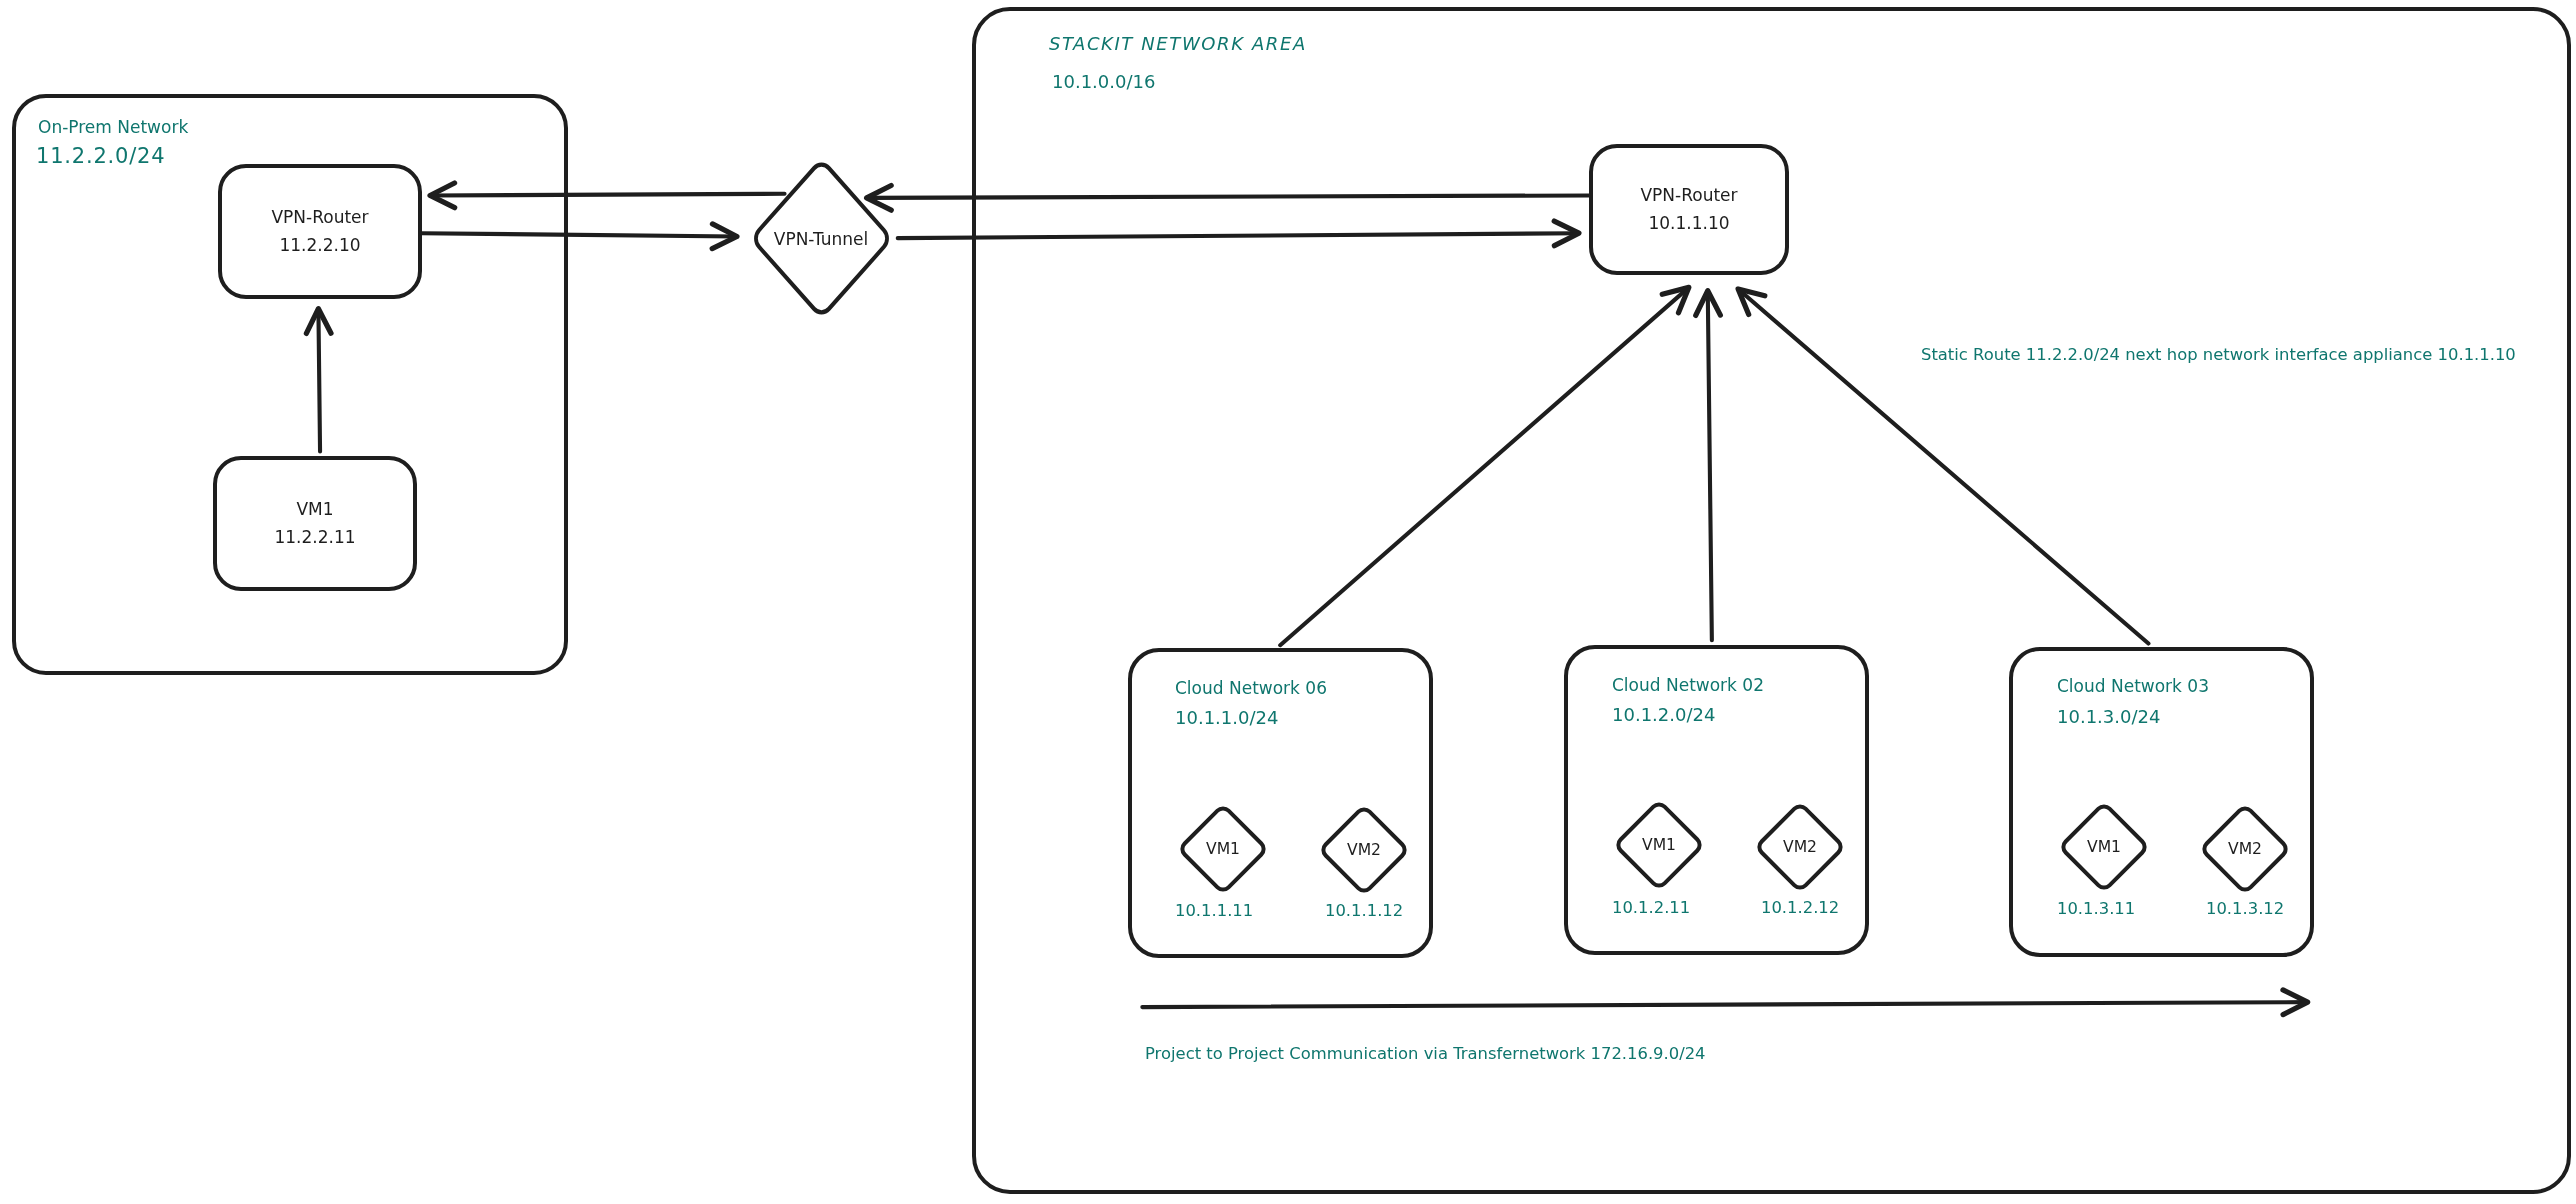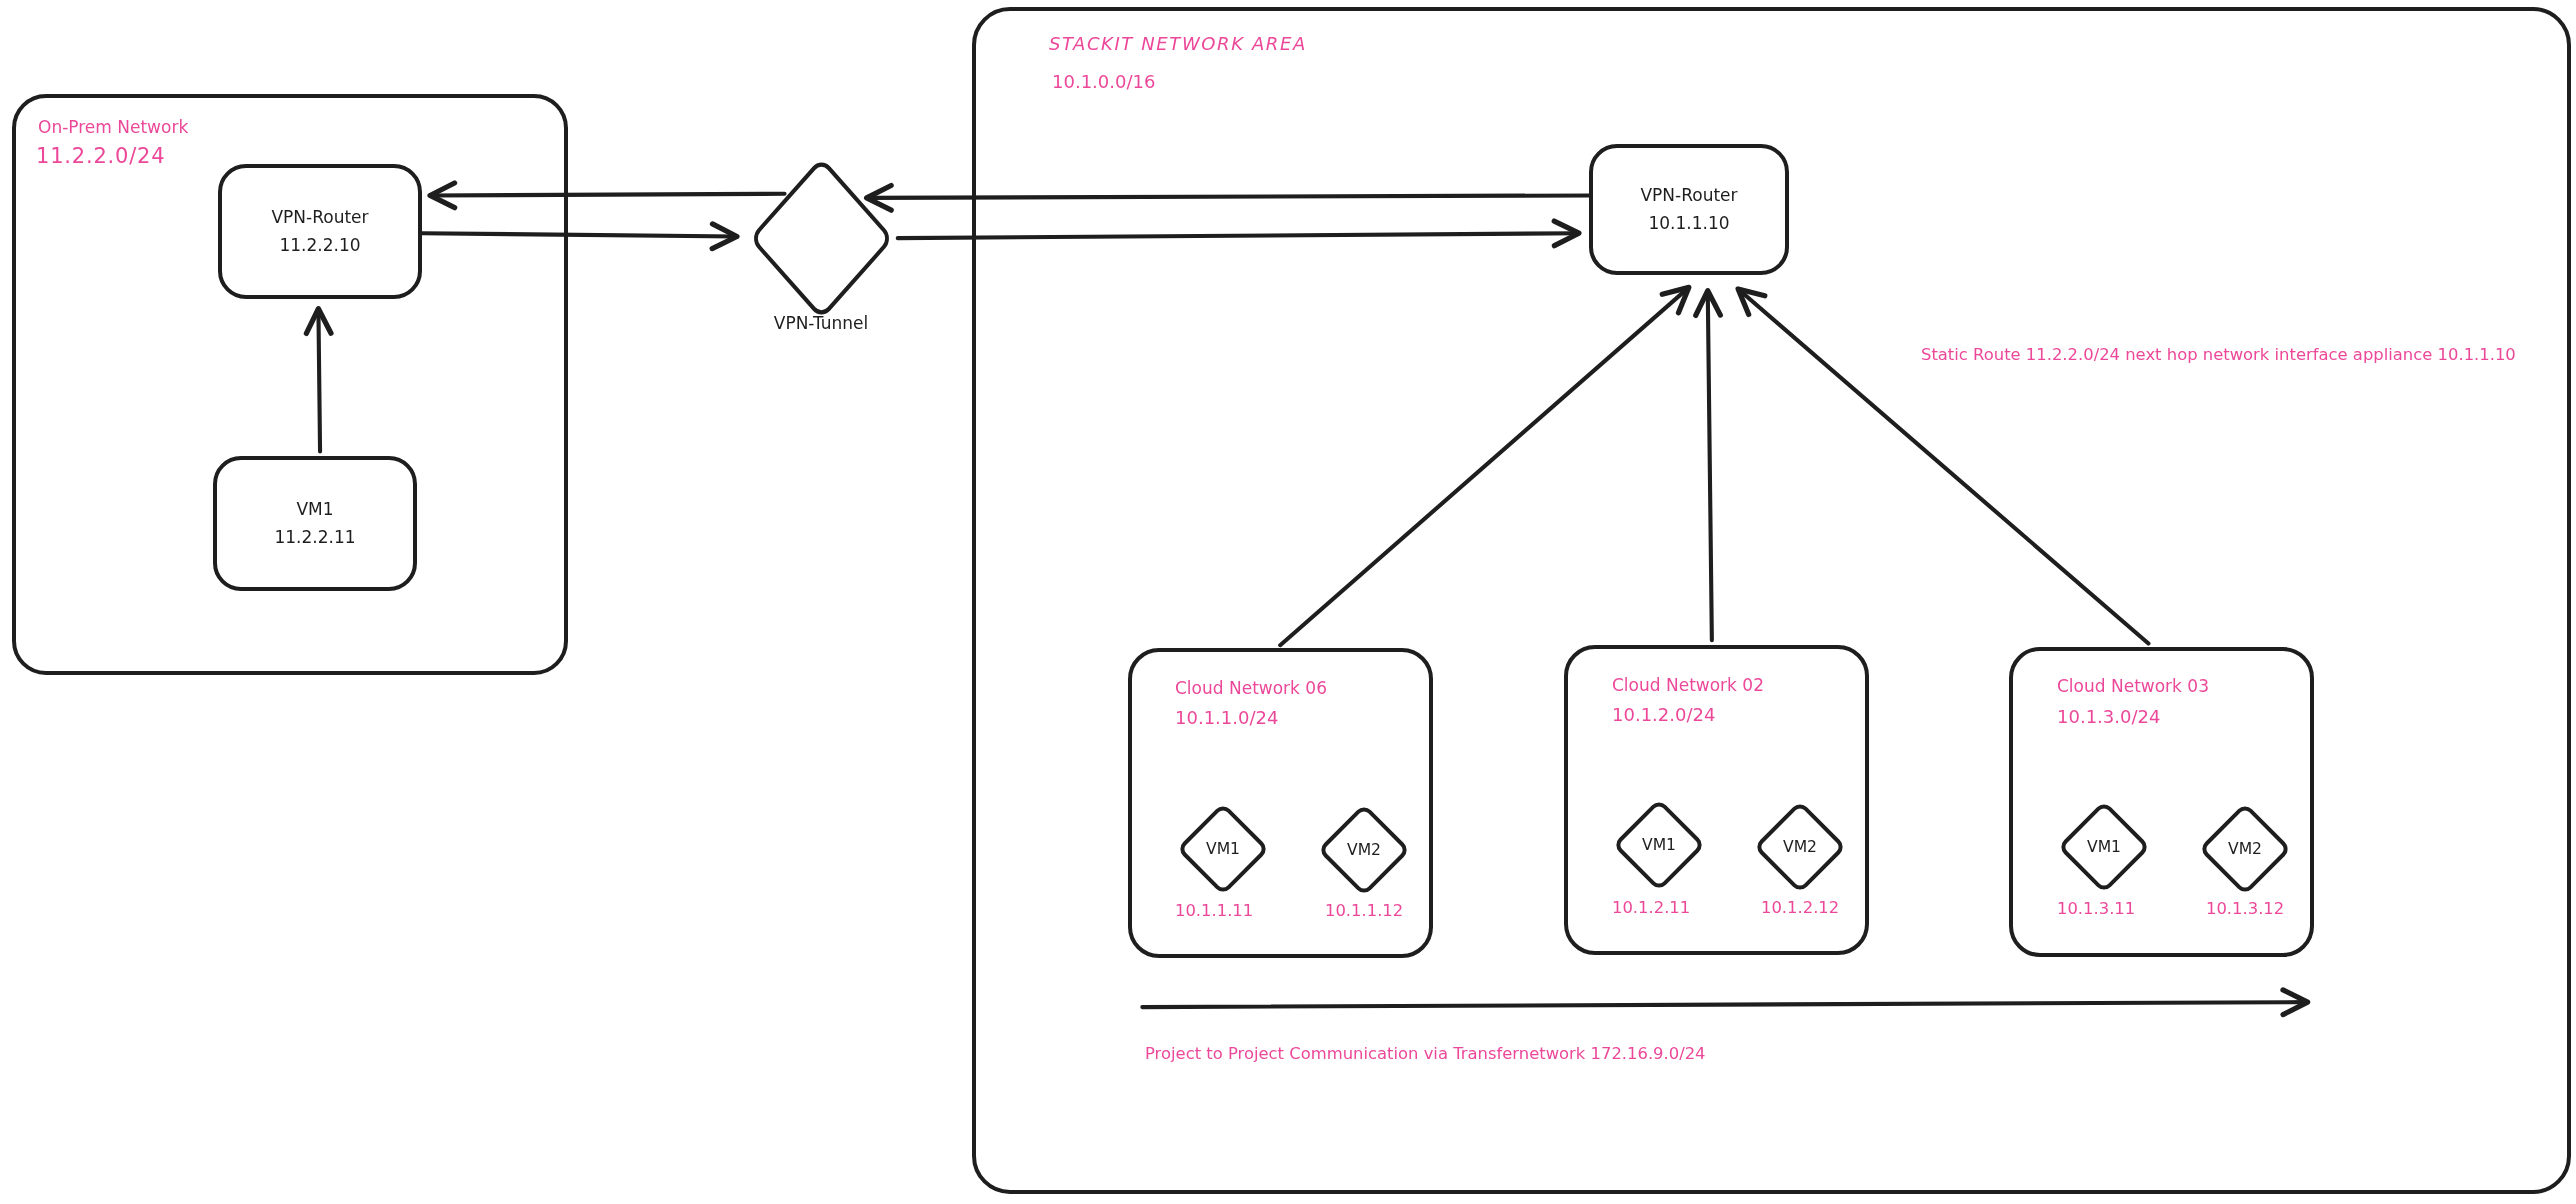--- a/index.html
+++ b/index.html
@@ -38,37 +38,37 @@
     justify-content: center;
     gap: 6.6px;
     z-index: 3;
     text-align: center;
   }
   .node .line { font-size: 17px; line-height: 1.25; white-space: nowrap; }
   .label {
     position: absolute;
     white-space: nowrap;
     z-index: 3;
-    color: #ec4899;
+    color: #0f766e;
   }
   .frame-title { font-size: 17px; }
   .frame-cidr  { font-size: 21px; letter-spacing: 0.8px; }
   .stackit-title { font-size: 18px; font-style: italic; letter-spacing: 1.6px; }
   .stackit-cidr  { font-size: 18px; }
   .cloud-title { font-size: 17px; }
   .cloud-cidr  { font-size: 18px; }
   .ip-label    { font-size: 16.4px; }
   .note        { font-size: 16.4px; }
   .tunnel {
     position: absolute;
     left: 821px; top: 238px;
     width: 181px; height: 189px;
     transform: translate(-50%, -50%);
     display: flex;
-    align-items: flex-end;
+    align-items: center;
     justify-content: center;
     z-index: 3;
   }
   .tunnel-shape {
     position: absolute;
     left: 50%; top: 50%;
     width: 108px; height: 108px;
     box-sizing: border-box;
     border: 4.1px solid #1e1e1e;
     border-radius: 13px;

